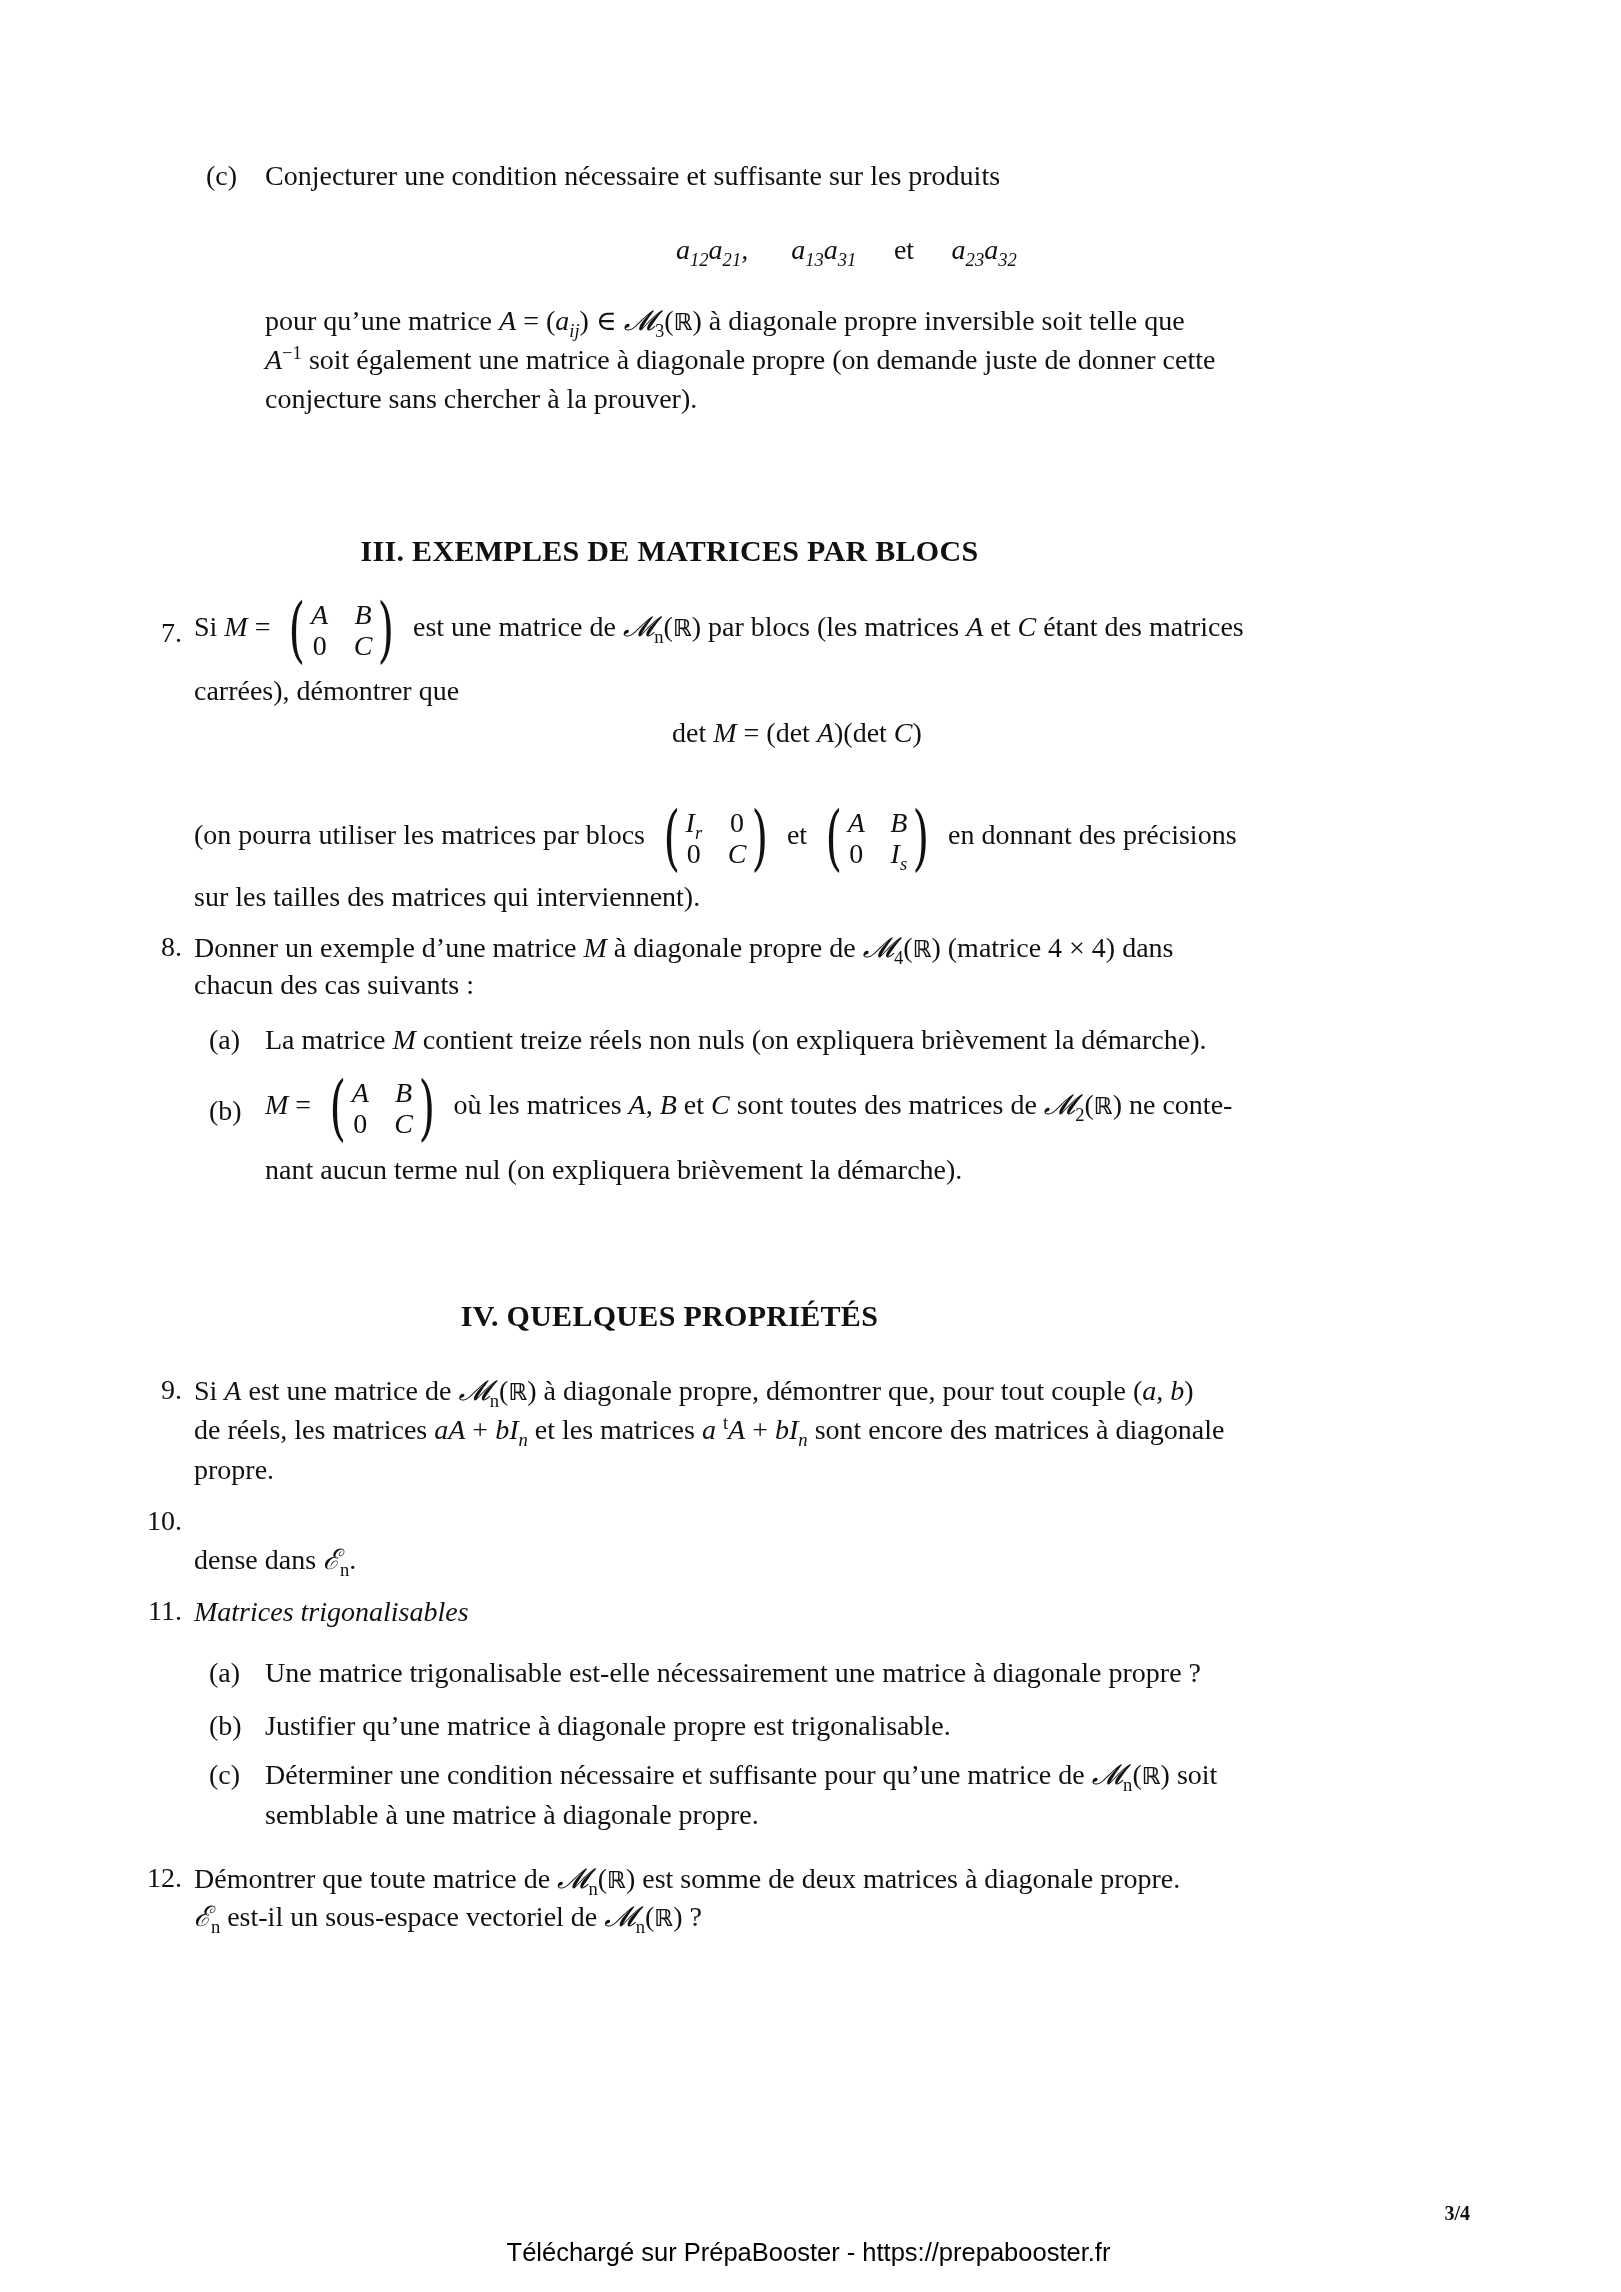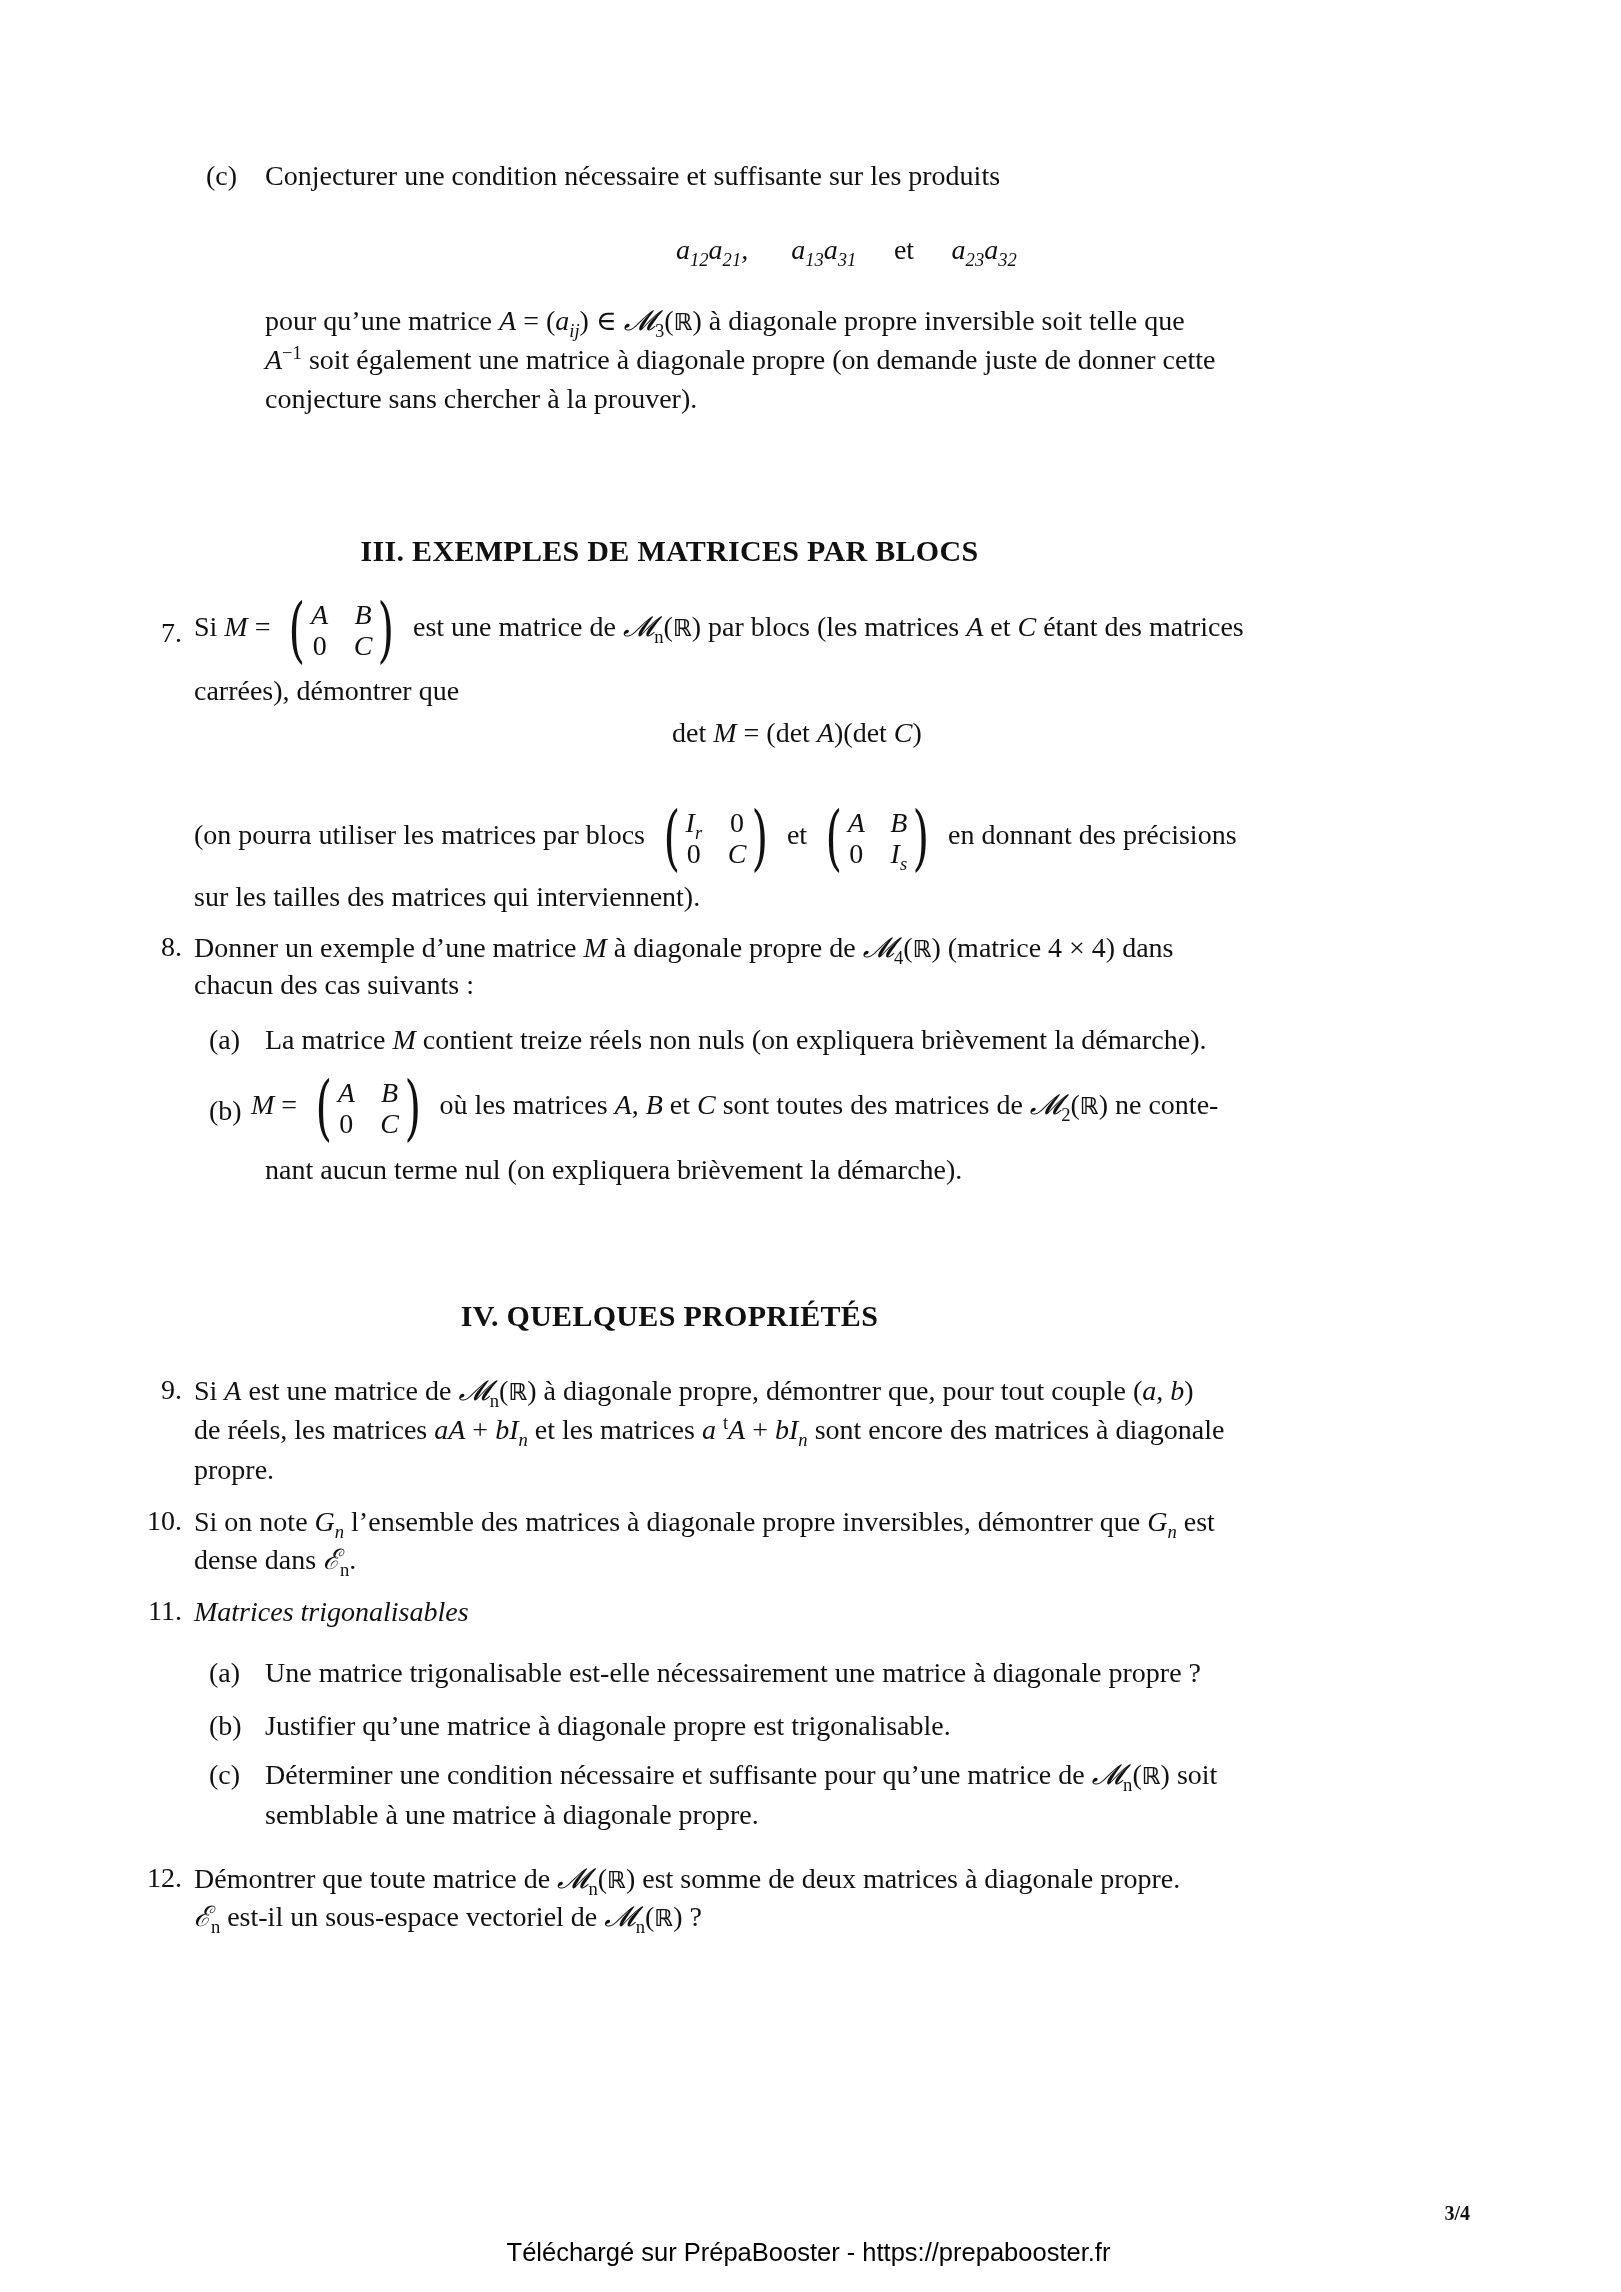--- a/index.html
+++ b/index.html
@@ -102,21 +102,21 @@
     Donner un exemple d’une matrice <i>M</i> à diagonale propre de <span class="cal">𝓜</span><sub>4</sub>(<span class="bb">ℝ</span>) (matrice 4 × 4) dans
   </div>
   <div class="line" style="top:968px; left:194px;">chacun des cas suivants :</div>
 
   <div class="line" style="top:1023px; left:209px;">(a)</div>
   <div class="line" style="top:1023px; left:265px;">
     La matrice <i>M</i> contient treize réels non nuls (on expliquera brièvement la démarche).
   </div>
 
   <div class="line" style="top:1094px; left:209px;">(b)</div>
-  <div class="line" style="top:1072px; left:251px;">
+  <div class="line" style="top:1072px; left:265px;">
     <i>M</i> =
     <span class="pmat">
       <span class="paren">(</span><span class="grid">
           <span>A</span>
           <span>B</span>
           <span class="up">0</span>
           <span>C</span>
         </span><span class="paren">)</span>
     </span>
     où les matrices <i>A</i>, <i>B</i> et <i>C</i> sont toutes des matrices de <span class="cal">𝓜</span><sub>2</sub>(<span class="bb">ℝ</span>) ne conte-
@@ -128,23 +128,20 @@
   <div class="num" style="top:1374px; left:113px;">9.</div>
   <div class="line" style="top:1374px; left:194px;">
     Si <i>A</i> est une matrice de <span class="cal">𝓜</span><sub>n</sub>(<span class="bb">ℝ</span>) à diagonale propre, démontrer que, pour tout couple (<i>a</i>, <i>b</i>)
   </div>
   <div class="line" style="top:1413px; left:194px;">
     de réels, les matrices <i>aA</i> + <i>bI<sub>n</sub></i> et les matrices <i>a</i> <sup>t</sup><i>A</i> + <i>bI<sub>n</sub></i> sont encore des matrices à diagonale
   </div>
   <div class="line" style="top:1453px; left:194px;">propre.</div>
 
   <div class="num" style="top:1505px; left:113px;">10.</div>
-  <div class="line" style="top:1505px; left:194px;">
-    Si on note <i>G<sub>n</sub></i> l’ensemble des matrices à diagonale propre inversibles, démontrer que <i>G<sub>n</sub></i> est
-  </div>
   <div class="line" style="top:1543px; left:194px;">
     dense dans <span class="cal">ℰ</span><sub>n</sub>.
   </div>
 
   <div class="num" style="top:1595px; left:113px;">11.</div>
   <div class="line m" style="top:1595px; left:194px;">Matrices trigonalisables</div>
 
   <div class="line" style="top:1656px; left:209px;">(a)</div>
   <div class="line" style="top:1656px; left:265px;">Une matrice trigonalisable est-elle nécessairement une matrice à diagonale propre ?</div>
 

